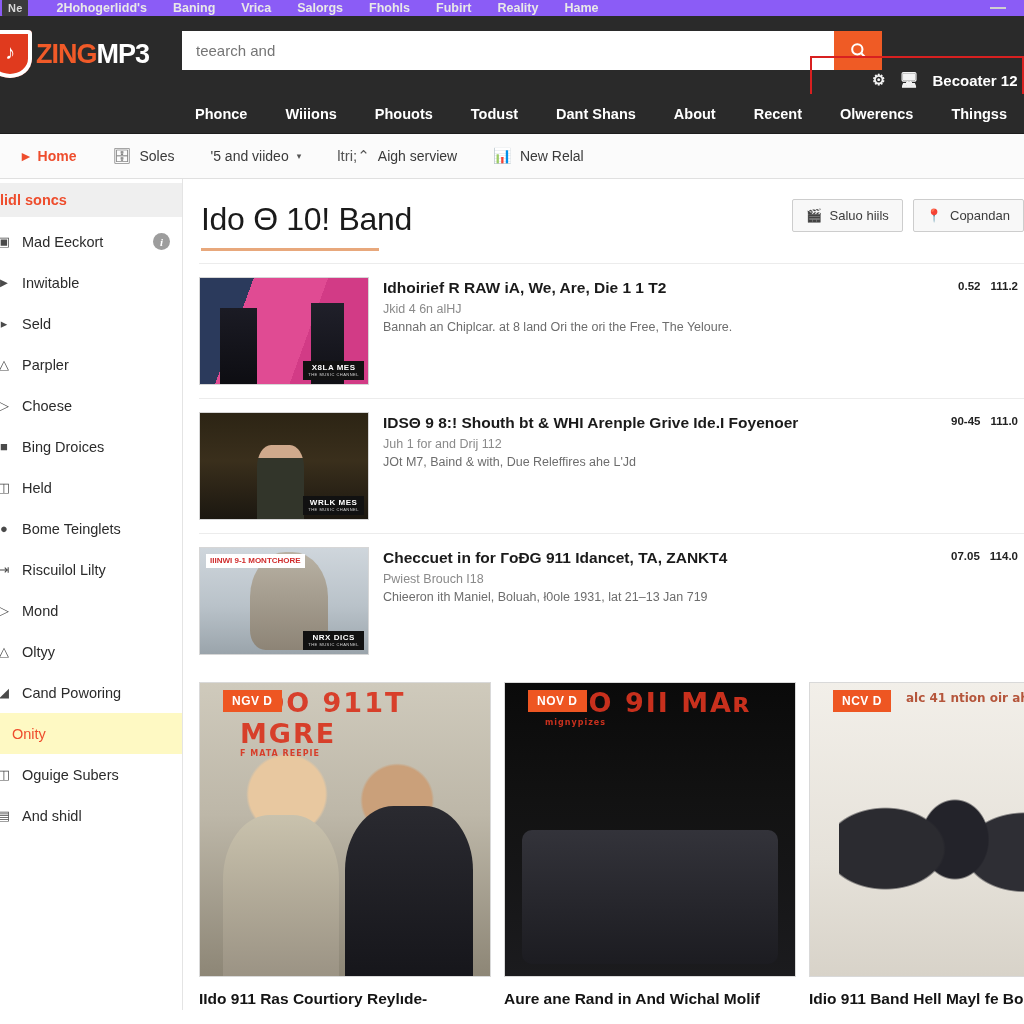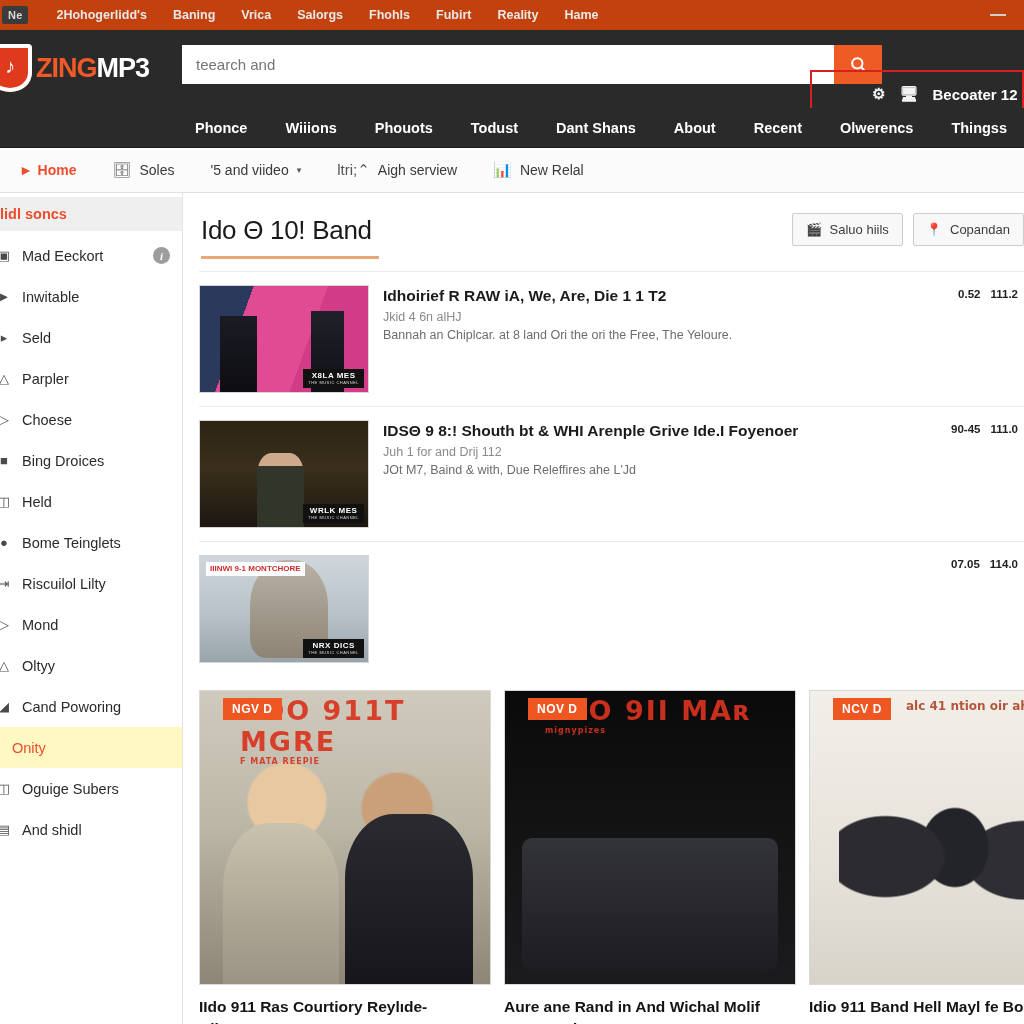--- a/index.html
+++ b/index.html
@@ -5,21 +5,21 @@
   * { box-sizing: border-box; margin: 0; padding: 0; }
   html, body {
     width: 1024px; height: 1024px;
     overflow: hidden;
     font-family: "Liberation Sans", sans-serif;
     background: #ffffff;
   }
 
   
   .titlebar {
-    height: 30px; background: #c2410c;
+    height: 16px; background: #8b5cf6;
     display: flex; align-items: center;
     color: #e8e8e8; font-size: 12.5px; font-weight: 600;
     position: relative;
   }
   .tb-badge {
     background: #3b3b3b; color: #d8d8d8;
     font-size: 11px; padding: 3px 6px; margin-left: 2px;
     border-radius: 2px; letter-spacing: .2px;
   }
   .tb-items { display: flex; align-items: center; gap: 26px; margin-left: 28px; }
@@ -139,21 +139,21 @@
     font-style: italic; font-family: "Liberation Serif", serif;
   }
 
   
   .content { flex: 1; padding: 0 0 0 16px; overflow: hidden; background: #fff; }
   .content-head {
     display: flex; align-items: flex-start;
     padding: 22px 0 0 0; position: relative;
   }
   .page-title {
-    font-size: 26px; font-weight: 400; color: #1a1a1a;
+    font-size: 32px; font-weight: 400; color: #1a1a1a;
     letter-spacing: -.3px; padding-left: 2px;
   }
   .title-rule {
     width: 178px; height: 3px; background: #e8a87c;
     margin: 10px 0 0 2px;
   }
   .head-btns { position: absolute; right: 0; top: 20px; display: flex; gap: 10px; }
   .hbtn {
     border: 1px solid #cdcdcd; background: #f8f8f8;
     font-size: 13px; color: #3c3c3c; padding: 8px 13px;
@@ -457,20 +457,25 @@
 
     <div class="song-row">
       <div class="thumb">
         <div class="th3"></div>
         <div class="th3-logo">IIINWI 9-1 MONTCHORE</div>
         <div class="thumb-tag">
           <span>NRX DICS</span>
           <small>THE MUSIC CHANNEL</small>
         </div>
       </div>
+      <div class="song-meta">
+        <div class="song-title">Checcuet in for ГoÐG 911 Idancet, TA, ZANKT4</div>
+        <div class="song-sub">Pwiest Brouch I18</div>
+        <div class="song-desc">Chieeron ith Maniel, Boluah, ł0ole 1931, lat 21–13 Jan 719</div>
+      </div>
       <div class="song-nums">
         <span>07.05</span>
         <span>114.0</span>
       </div>
     </div>
 
     <div class="cards">
 
       <div class="card">
         <div class="card-img">

